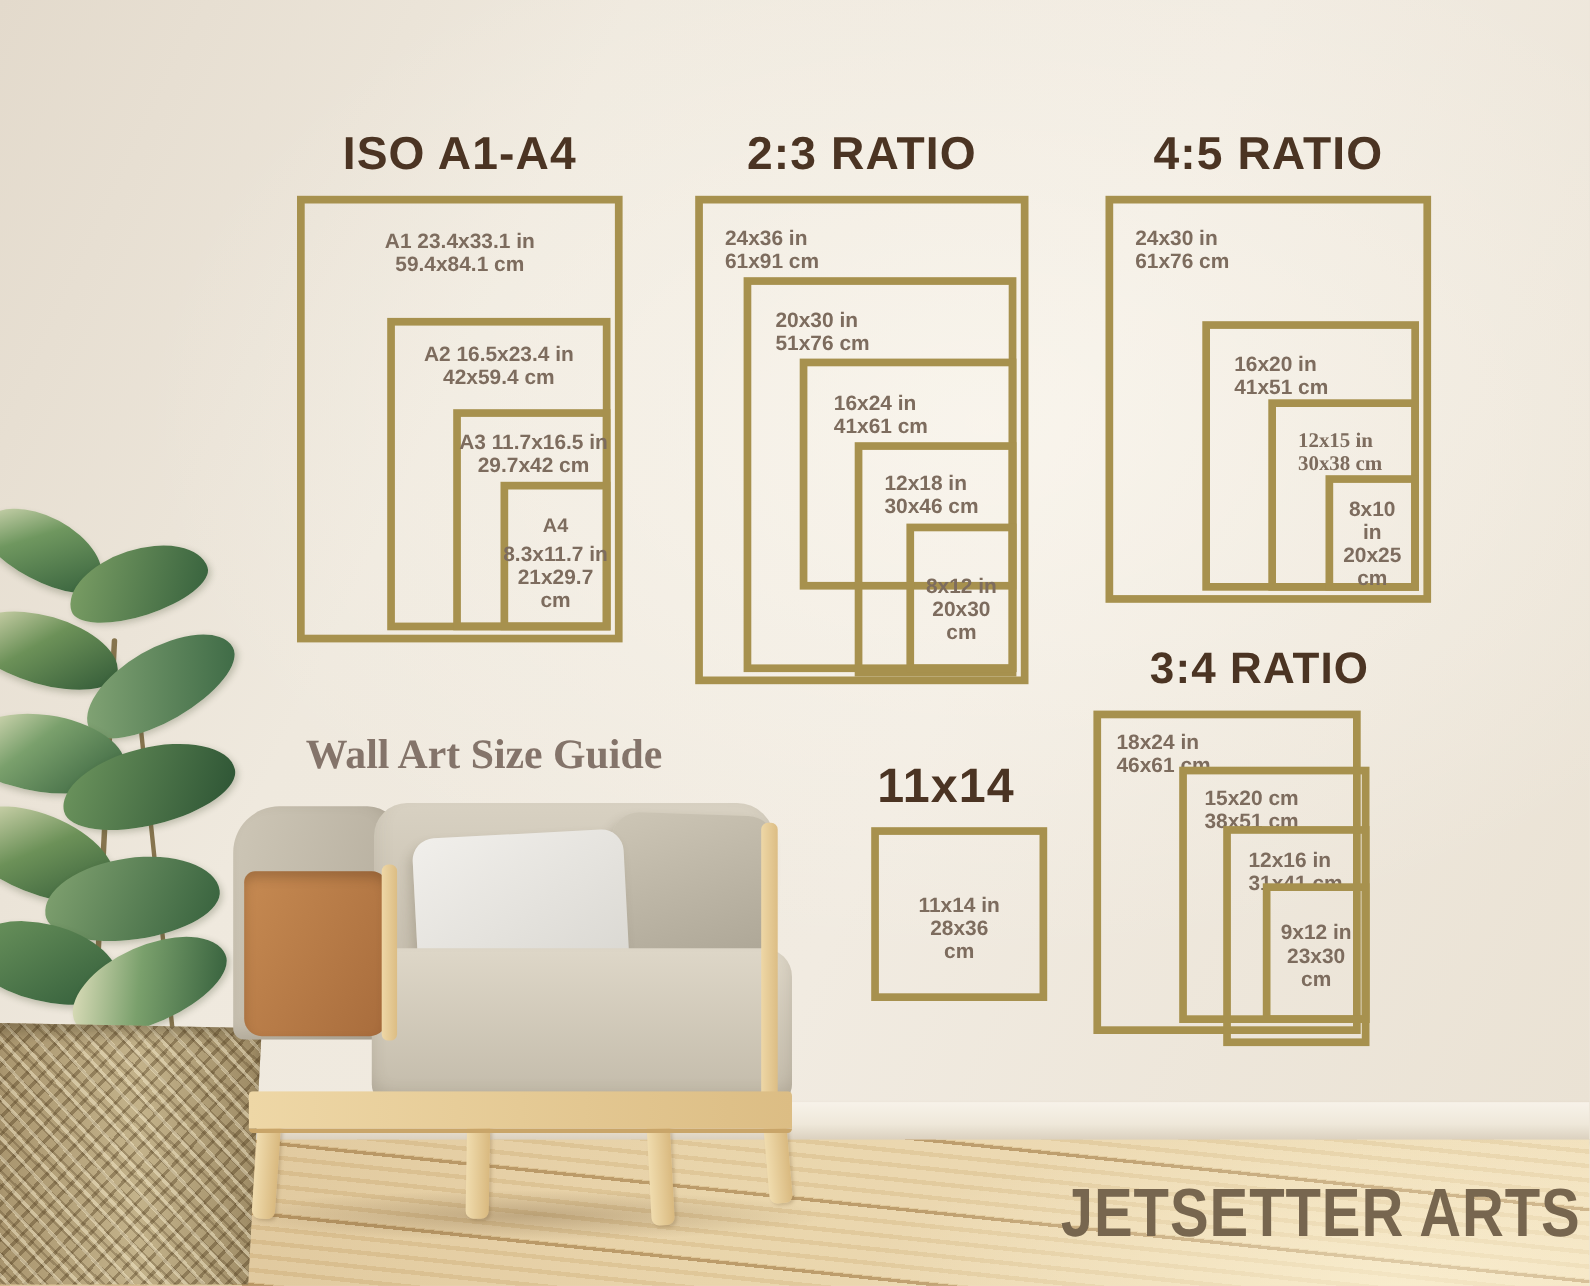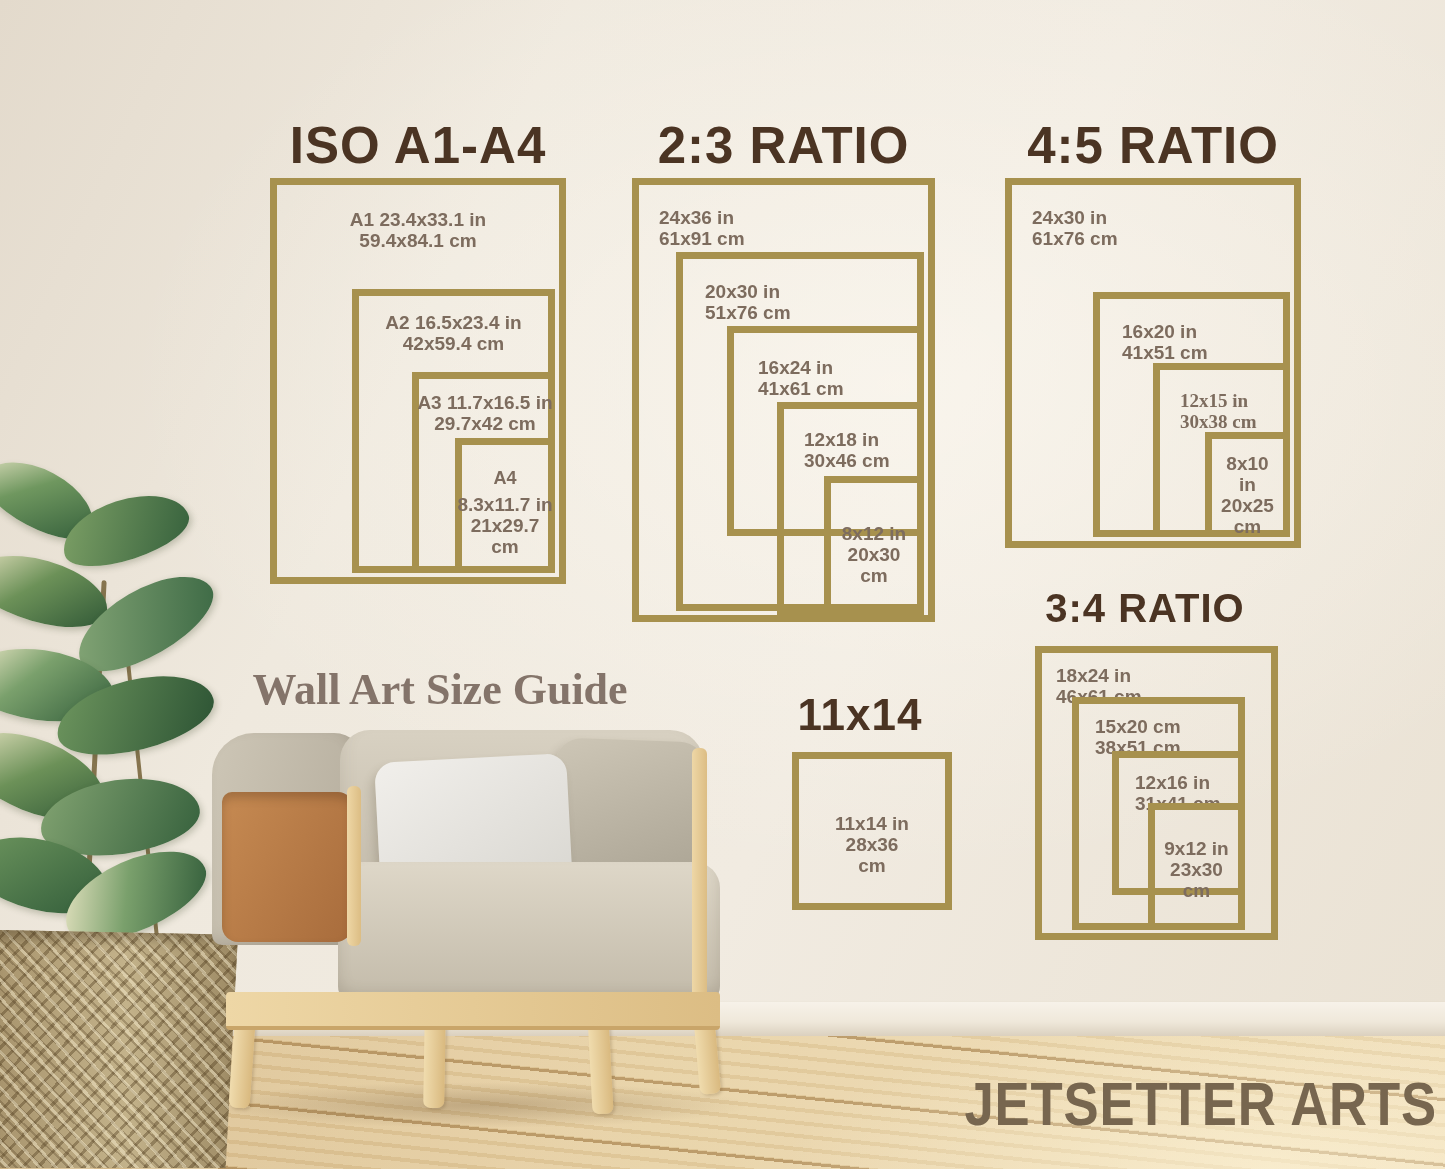--- a/index.html
+++ b/index.html
@@ -36,28 +36,28 @@
 
   
   .wood{background:linear-gradient(90deg,#eed7a6,#dcbd84);}
   .chair-shadow{left:205px;top:1082px;width:545px;height:46px;border-radius:50%;
     background:radial-gradient(closest-side, rgba(105,78,44,.30), rgba(105,78,44,0));}
   .leg{position:absolute;width:21px;border-radius:7px;
     background:linear-gradient(90deg,#f0dcae,#d9b97f);box-shadow:2px 2px 3px rgba(120,90,50,.25);}
 
   
   .gtitle{position:absolute;text-align:center;white-space:nowrap;
-    font-weight:800;font-size:51px;letter-spacing:1px;color:var(--title_brown,#4b3423);}
+    font-weight:800;font-size:42px;letter-spacing:1px;color:var(--title_brown,#4b3423);}
   .frame{position:absolute;border:7px solid var(--frame_gold,#a7914e);}
   .flabel{position:absolute;font-weight:700;font-size:19px;line-height:21px;
     color:var(--label_brown,#7d6c5e);}
   .flabel.center{left:4px;right:4px;text-align:center;}
   .flabel .name{margin-bottom:5px;font-size:18px;}
   .guide-title{position:absolute;left:240px;top:664px;width:400px;text-align:center;
-    font-family:"Liberation Serif",serif;font-weight:700;font-size:44px;color:var(--guide_brown,#84746a);}
+    font-family:"Liberation Serif",serif;font-weight:700;font-size:38px;color:var(--guide_brown,#84746a);}
   .brand{position:absolute;right:8px;top:1068px;white-space:nowrap;
     font-weight:800;font-size:62px;letter-spacing:1px;color:var(--brand_brown,#77664f);
     transform:scaleX(.85);transform-origin:100% 50%;}
 </style>
 </head>
 <body>
 
 <div class="abs wall"></div>
 <div class="abs baseboard"></div>
 <div class="abs floor"></div>
@@ -181,33 +181,33 @@
     <div class="flabel center" style="top:14px;">
       <div>8x10 in</div>
         <div>20x25</div>
         <div>cm</div>
     </div>
   </div>
 </div>
 
 <div>
   <div class="gtitle" style="left:1035px;top:586px;width:220px;font-size:40px;">3:4 RATIO</div>
-  <div class="frame" style="left:1035px;top:646px;width:243px;height:294px;box-sizing:border-box;">
+  <div class="frame" style="left:994px;top:646px;width:243px;height:294px;box-sizing:border-box;">
     <div class="flabel" style="left:14px;top:12px;">
       <div>18x24 in</div>
         <div>46x61 cm</div>
     </div>
   </div>
   <div class="frame" style="left:1072px;top:697px;width:173px;height:233px;box-sizing:border-box;">
     <div class="flabel" style="left:16px;top:12px;">
       <div>15x20 cm</div>
         <div>38x51 cm</div>
     </div>
   </div>
-  <div class="frame" style="left:1112px;top:751px;width:133px;height:144px;box-sizing:border-box;">
+  <div class="frame" style="left:1112px;top:751px;width:133px;height:200px;box-sizing:border-box;">
     <div class="flabel" style="left:16px;top:14px;">
       <div>12x16 in</div>
         <div>31x41 cm</div>
     </div>
   </div>
   <div class="frame" style="left:1148px;top:803px;width:97px;height:127px;box-sizing:border-box;">
     <div class="flabel center" style="top:28px;">
       <div>9x12 in</div>
         <div>23x30</div>
         <div>cm</div>

